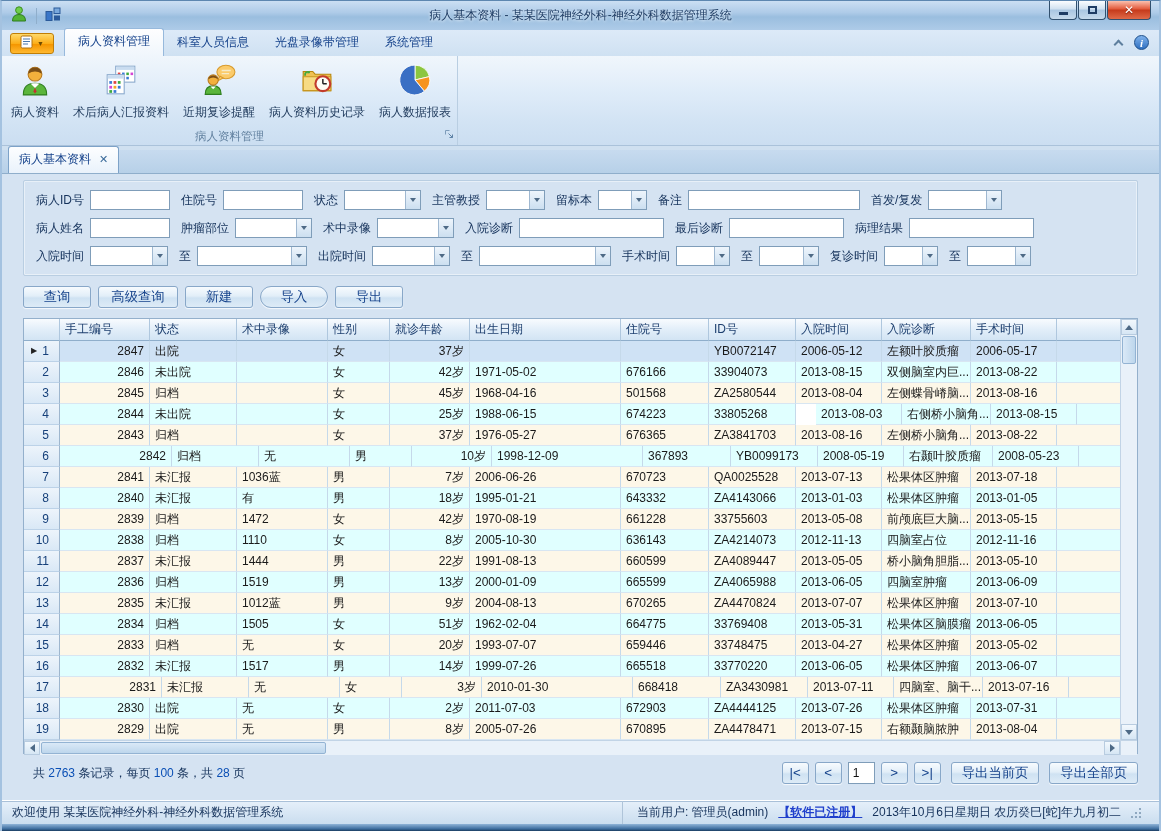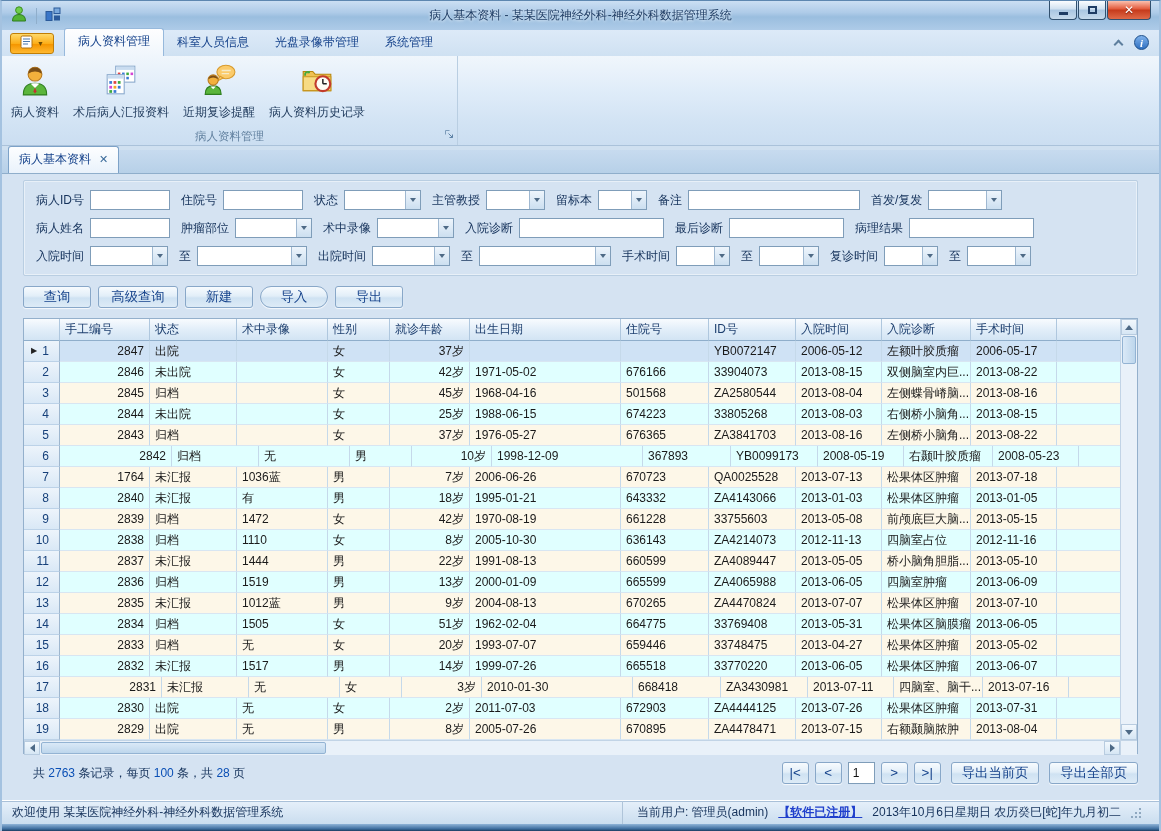--- a/index.html
+++ b/index.html
@@ -254,20 +254,28 @@
             <span><svg width="34" height="34" viewBox="0 0 32 32">
                 <path d="M3 8 H12 L14.2 10.5 H29 V26 H3 Z" fill="#EFC152" stroke="#B8860B"></path>
                 <path d="M3 13 H29 V26 H3 Z" fill="#F7DB84" stroke="#C9971F"></path>
                 <path d="M5 12 C4 9 7 7.5 9 9" stroke="#3FAA3F" stroke-width="1.6" fill="none"></path>
                 <path d="M9.5 9.5 L6.8 9.8 L8.6 7.4 Z" fill="#3FAA3F"></path>
                 <circle cx="21.5" cy="19.5" r="7" fill="#FDFDF5" stroke="#C23B2C" stroke-width="2"></circle>
                 <path d="M21.5 19.5 V15 M21.5 19.5 H25.2" stroke="#222" stroke-width="1.4" fill="none"></path>
               </svg></span>
             <span class="lbl">病人资料历史记录</span>
           </div>
+          <div class="rb-btn">
+            <span><svg width="34" height="34" viewBox="0 0 32 32">
+                <path d="M16 16 L16 2 A14 14 0 0 1 29.6 12.8 Z" fill="#8CC63F" stroke="#FFF" stroke-width="0.8"></path>
+                <path d="M16 16 L29.6 12.8 A14 14 0 0 1 24.8 26.6 Z" fill="#F7941E" stroke="#FFF" stroke-width="0.8"></path>
+                <path d="M16 16 L24.8 26.6 A14 14 0 1 1 16 2 Z" fill="#3A6FC4" stroke="#FFF" stroke-width="0.8"></path>
+              </svg></span>
+            <span class="lbl">病人数据报表</span>
+          </div>
         </div>
       <div class="group-label">病人资料管理</div>
       <span class="dialog-launcher">
         <svg width="10" height="10" viewBox="0 0 10 10">
             <path d="M1.5 1.5 H5.5 M1.5 1.5 V5.5" stroke="#7E9CBA" fill="none"></path>
             <path d="M4.5 4.5 L8.5 8.5 M8.5 8.5 V5.5 M8.5 8.5 H5.5" stroke="#5E82A6" fill="none"></path>
           </svg>
       </span>
     </div>
   </div>
@@ -532,21 +540,21 @@
                   <span class="num">4</span>
                 </div>
                 <div class="gc r" style="width: 90px;">2844</div>
                 <div class="gc" style="width: 87px;">未出院</div>
                 <div class="gc" style="width: 91px;"></div>
                 <div class="gc" style="width: 62px;">女</div>
                 <div class="gc r" style="width: 80px;">25岁</div>
                 <div class="gc" style="width: 151px;">1988-06-15</div>
                 <div class="gc" style="width: 88px;">674223</div>
                 <div class="gc" style="width: 87px;">33805268</div>
-                <div class="gc" style="width: 86px;">2013-08-03</div>
+                <div class="gc" style="width: 86px; margin-left: 20px;">2013-08-03</div>
                 <div class="gc" style="width: 89px;">右侧桥小脑角...</div>
                 <div class="gc" style="width: 86px;">2013-08-15</div>
                 <div class="gc" style="flex: 1 1 0%; border-right: none;"></div>
               </div>
               <div class="grow cream">
                 <div class="gc ind" style="width: 36px;">
                   <span class="num">5</span>
                 </div>
                 <div class="gc r" style="width: 90px;">2843</div>
                 <div class="gc" style="width: 87px;">归档</div>
@@ -575,21 +583,21 @@
                 <div class="gc" style="width: 87px;">YB0099173</div>
                 <div class="gc" style="width: 86px;">2008-05-19</div>
                 <div class="gc" style="width: 89px;">右颞叶胶质瘤</div>
                 <div class="gc" style="width: 86px;">2008-05-23</div>
                 <div class="gc" style="flex: 1 1 0%; border-right: none;"></div>
               </div>
               <div class="grow cream">
                 <div class="gc ind" style="width: 36px;">
                   <span class="num">7</span>
                 </div>
-                <div class="gc r" style="width: 90px;">1764</div>
+                <div class="gc r" style="width: 90px;">2841</div>
                 <div class="gc" style="width: 87px;">未汇报</div>
                 <div class="gc" style="width: 91px;">1036蓝</div>
                 <div class="gc" style="width: 62px;">男</div>
                 <div class="gc r" style="width: 80px;">7岁</div>
                 <div class="gc" style="width: 151px;">2006-06-26</div>
                 <div class="gc" style="width: 88px;">670723</div>
                 <div class="gc" style="width: 87px;">QA0025528</div>
                 <div class="gc" style="width: 86px;">2013-07-13</div>
                 <div class="gc" style="width: 89px;">松果体区肿瘤</div>
                 <div class="gc" style="width: 86px;">2013-07-18</div>

